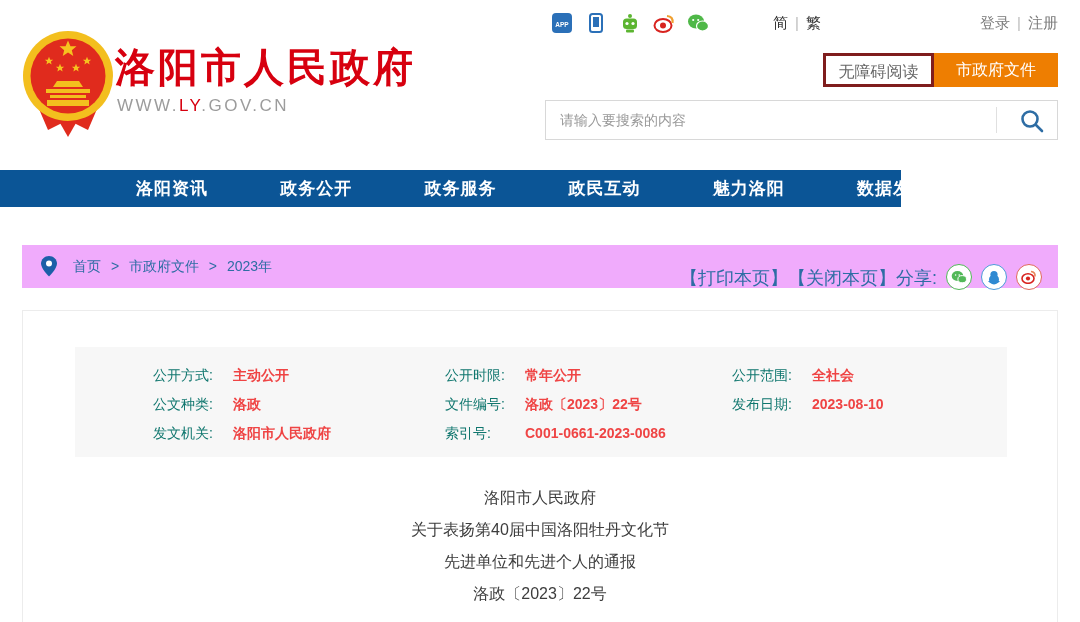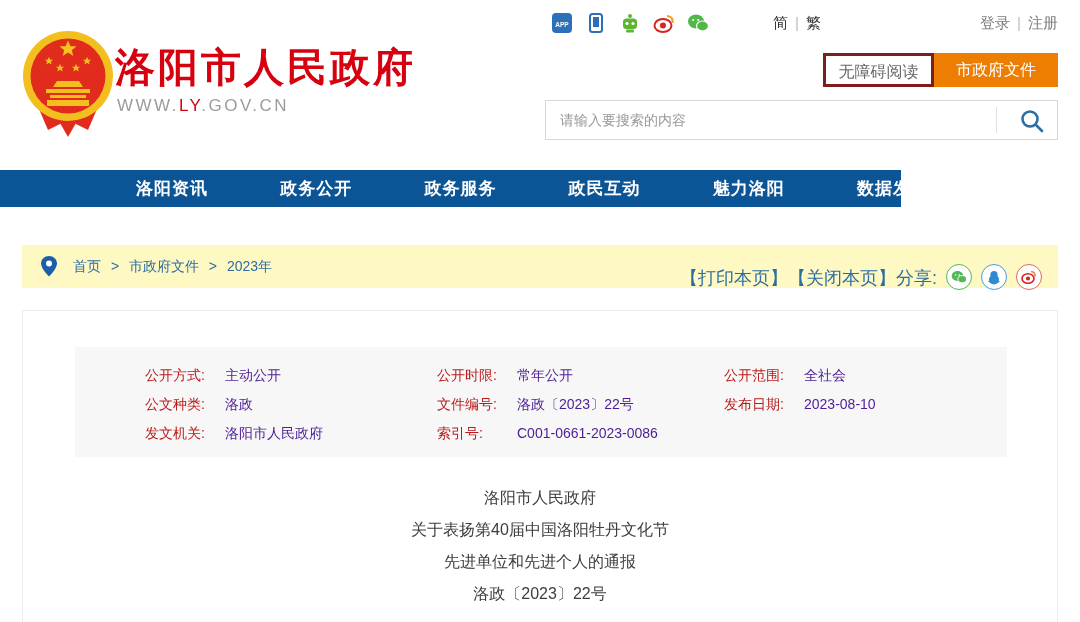--- a/index.html
+++ b/index.html
@@ -30,39 +30,39 @@
   .searchbox input::placeholder { color:#999; }
   .search-divider { position:absolute; right:60px; top:6px; width:1px; height:26px; background:#e0e0e0; }
   .search-btn { position:absolute; right:12px; top:7px; width:26px; height:26px; cursor:pointer; }
 
   
   .nav { position:absolute; left:0; top:170px; width:901px; height:37px; background:#0b5596; }
   .nav-inner { position:absolute; left:136px; width:793px; height:37px; display:flex; justify-content:space-between; }
   .nav-item { color:#fff; font-size:17px; font-weight:bold; line-height:37px; letter-spacing:1px; cursor:pointer; }
 
   
-  .crumbbar { position:absolute; left:22px; top:245px; width:1036px; height:43px; background:#fef9c3; }
+  .crumbbar { position:absolute; left:22px; top:245px; width:1036px; height:43px; background:#f0abfc; }
   .pin { position:absolute; left:19px; top:11px; }
   .crumbs { position:absolute; left:51px; top:0; line-height:43px; font-size:14px; color:#2e6da4; }
   .crumbs .sep { margin:0 6px; }
   .crumbs .crumb { cursor:pointer; }
   .page-tools { position:absolute; right:16px; top:2px; height:43px; display:flex; align-items:flex-end; font-size:18px; color:#2e6da4; }
   .page-tools .tool { cursor:pointer; }
   .share-circle { width:26px; height:26px; border-radius:50%; margin-left:9px; display:inline-flex; align-items:center; justify-content:center; cursor:pointer; background:#fff; }
   .sc-wechat { border:1px solid #52b858; }
   .sc-qq { border:1px solid #4a9ad9; }
   .sc-weibo { border:1px solid #e0685c; }
 
   
   .card { position:absolute; left:22px; top:310px; width:1036px; height:330px; background:#fff; border:1px solid #ececec; }
   .meta-box { position:absolute; left:52px; top:36px; width:932px; height:110px; background:#f7f7f7;
     display:grid; grid-template-columns:292px 287px auto; padding:20px 0 0 70px; row-gap:11px; align-content:start; }
   .meta-cell { font-size:14px; color:#666; white-space:nowrap; }
-  .meta-label { display:inline-block; min-width:80px; color:#b91c1c; }
-  .meta-value { color:#4c1d95; }
+  .meta-label { display:inline-block; min-width:80px; color:#0f766e;margin-left:8px; }
+  .meta-value { color:#ef4444;font-weight:bold; }
 
   .doc-title { position:absolute; left:0; top:171px; width:100%; text-align:center; font-size:16px; line-height:32px; color:#3d3d3d; }
 </style>
 </head>
 <body>
 
 <div class="page">
 
   <div>
 

